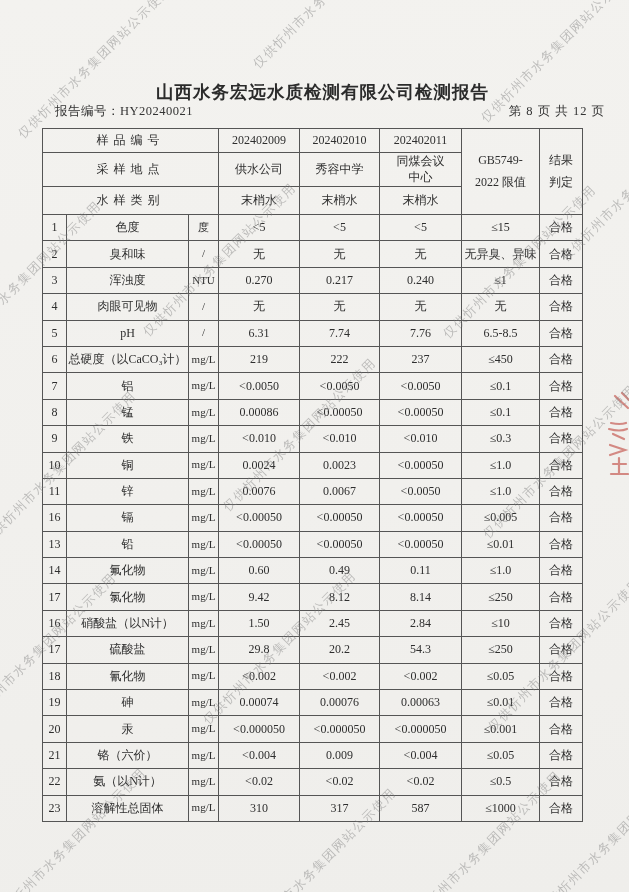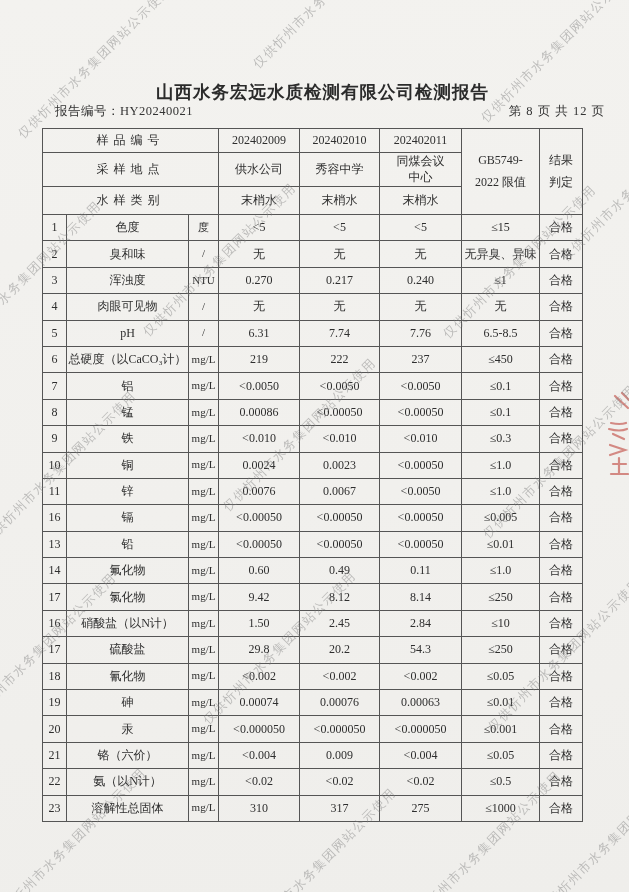--- a/index.html
+++ b/index.html
@@ -343,21 +343,21 @@
     <td>&lt;0.02</td>
     <td>≤0.5</td>
     <td>合格</td>
   </tr>
         <tr class="data-row">
     <td class="num-cell">23</td>
     <td class="name-cell">溶解性总固体</td>
     <td class="unit-cell">mg/L</td>
     <td>310</td>
     <td>317</td>
-    <td>275</td>
+    <td>587</td>
     <td>≤1000</td>
     <td>合格</td>
   </tr>
       </tbody>
   </table>
 
   <svg class="stamp" width="41" height="100" viewBox="0 0 41 100" fill="none" stroke="#c4534b" stroke-width="2.2" stroke-linecap="round" opacity="0.65">
     <path d="M27,4 L40,16"></path>
     <path d="M34,1 L41,8"></path>
     <path d="M23,31 q9,2 15,0"></path>

